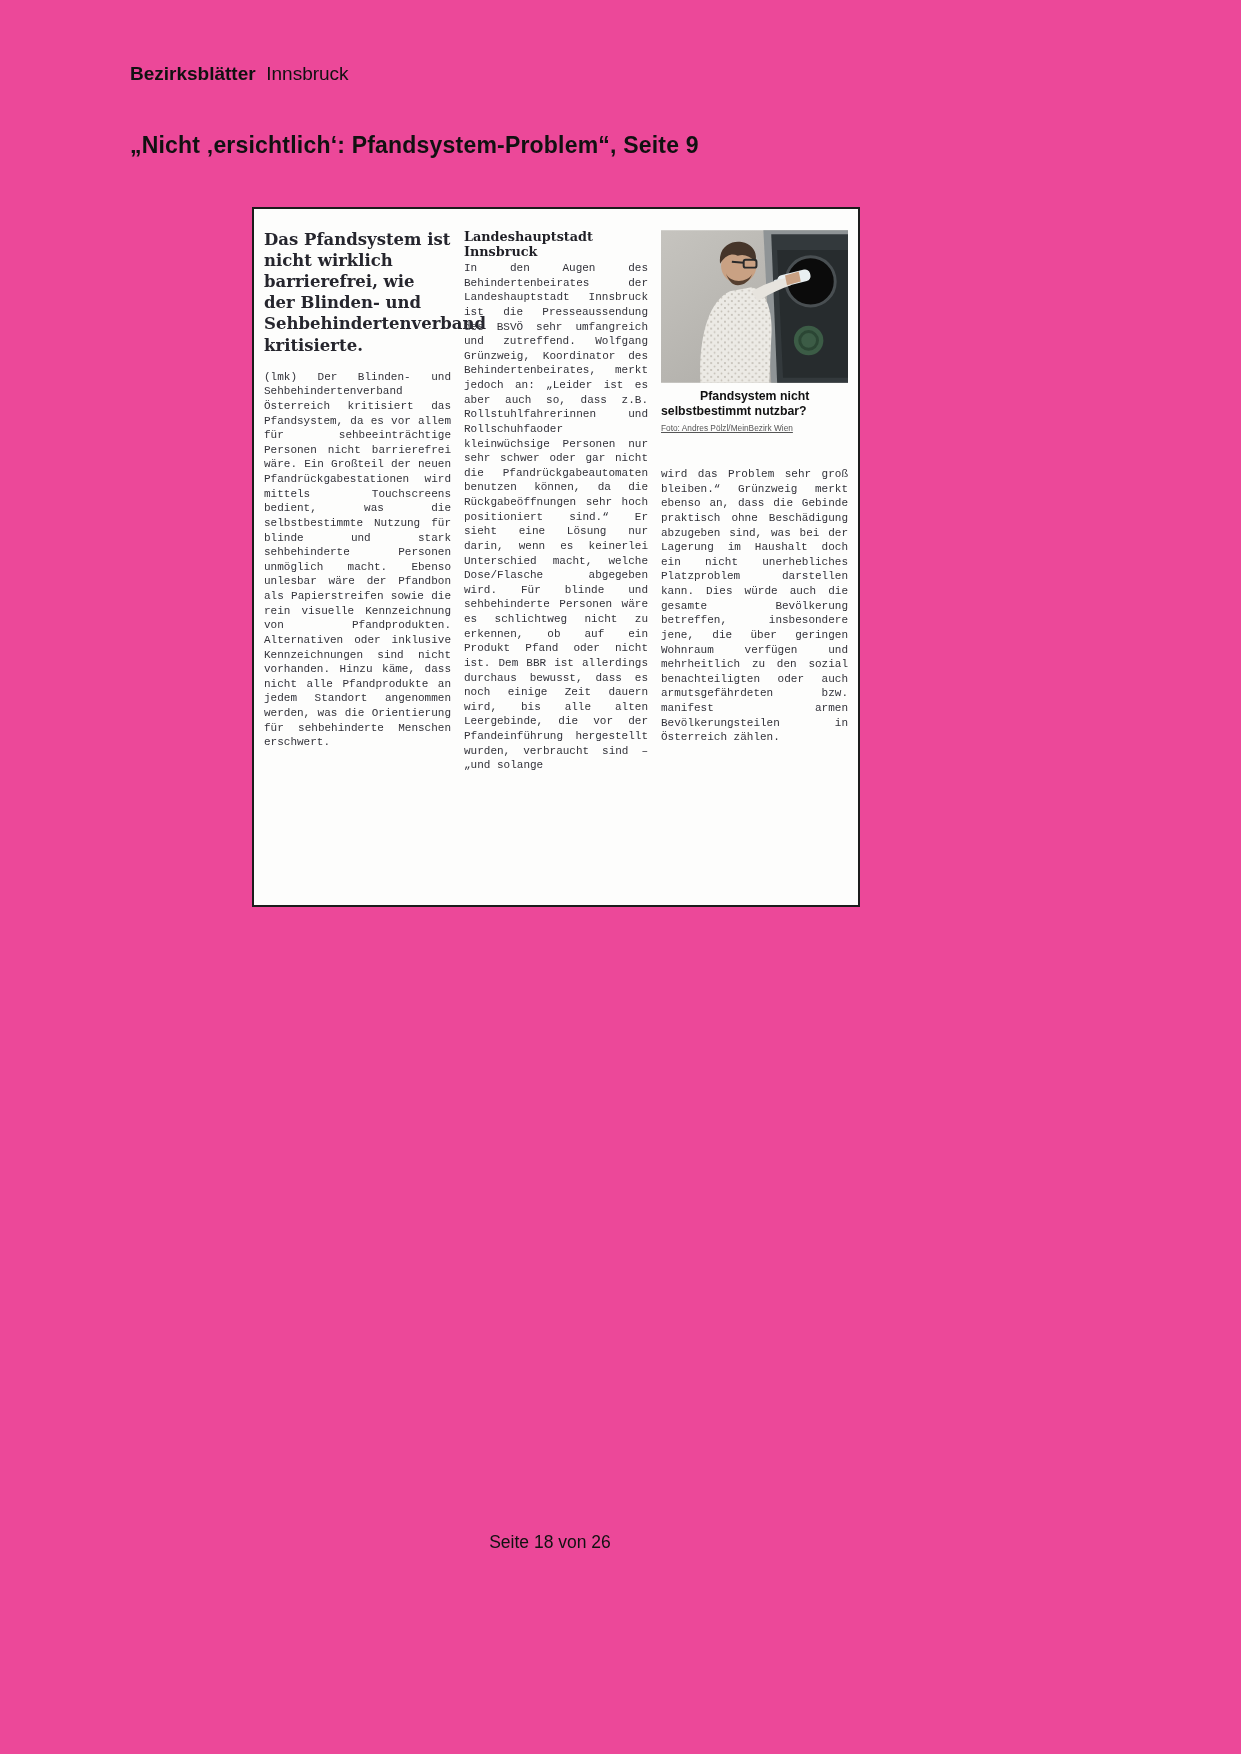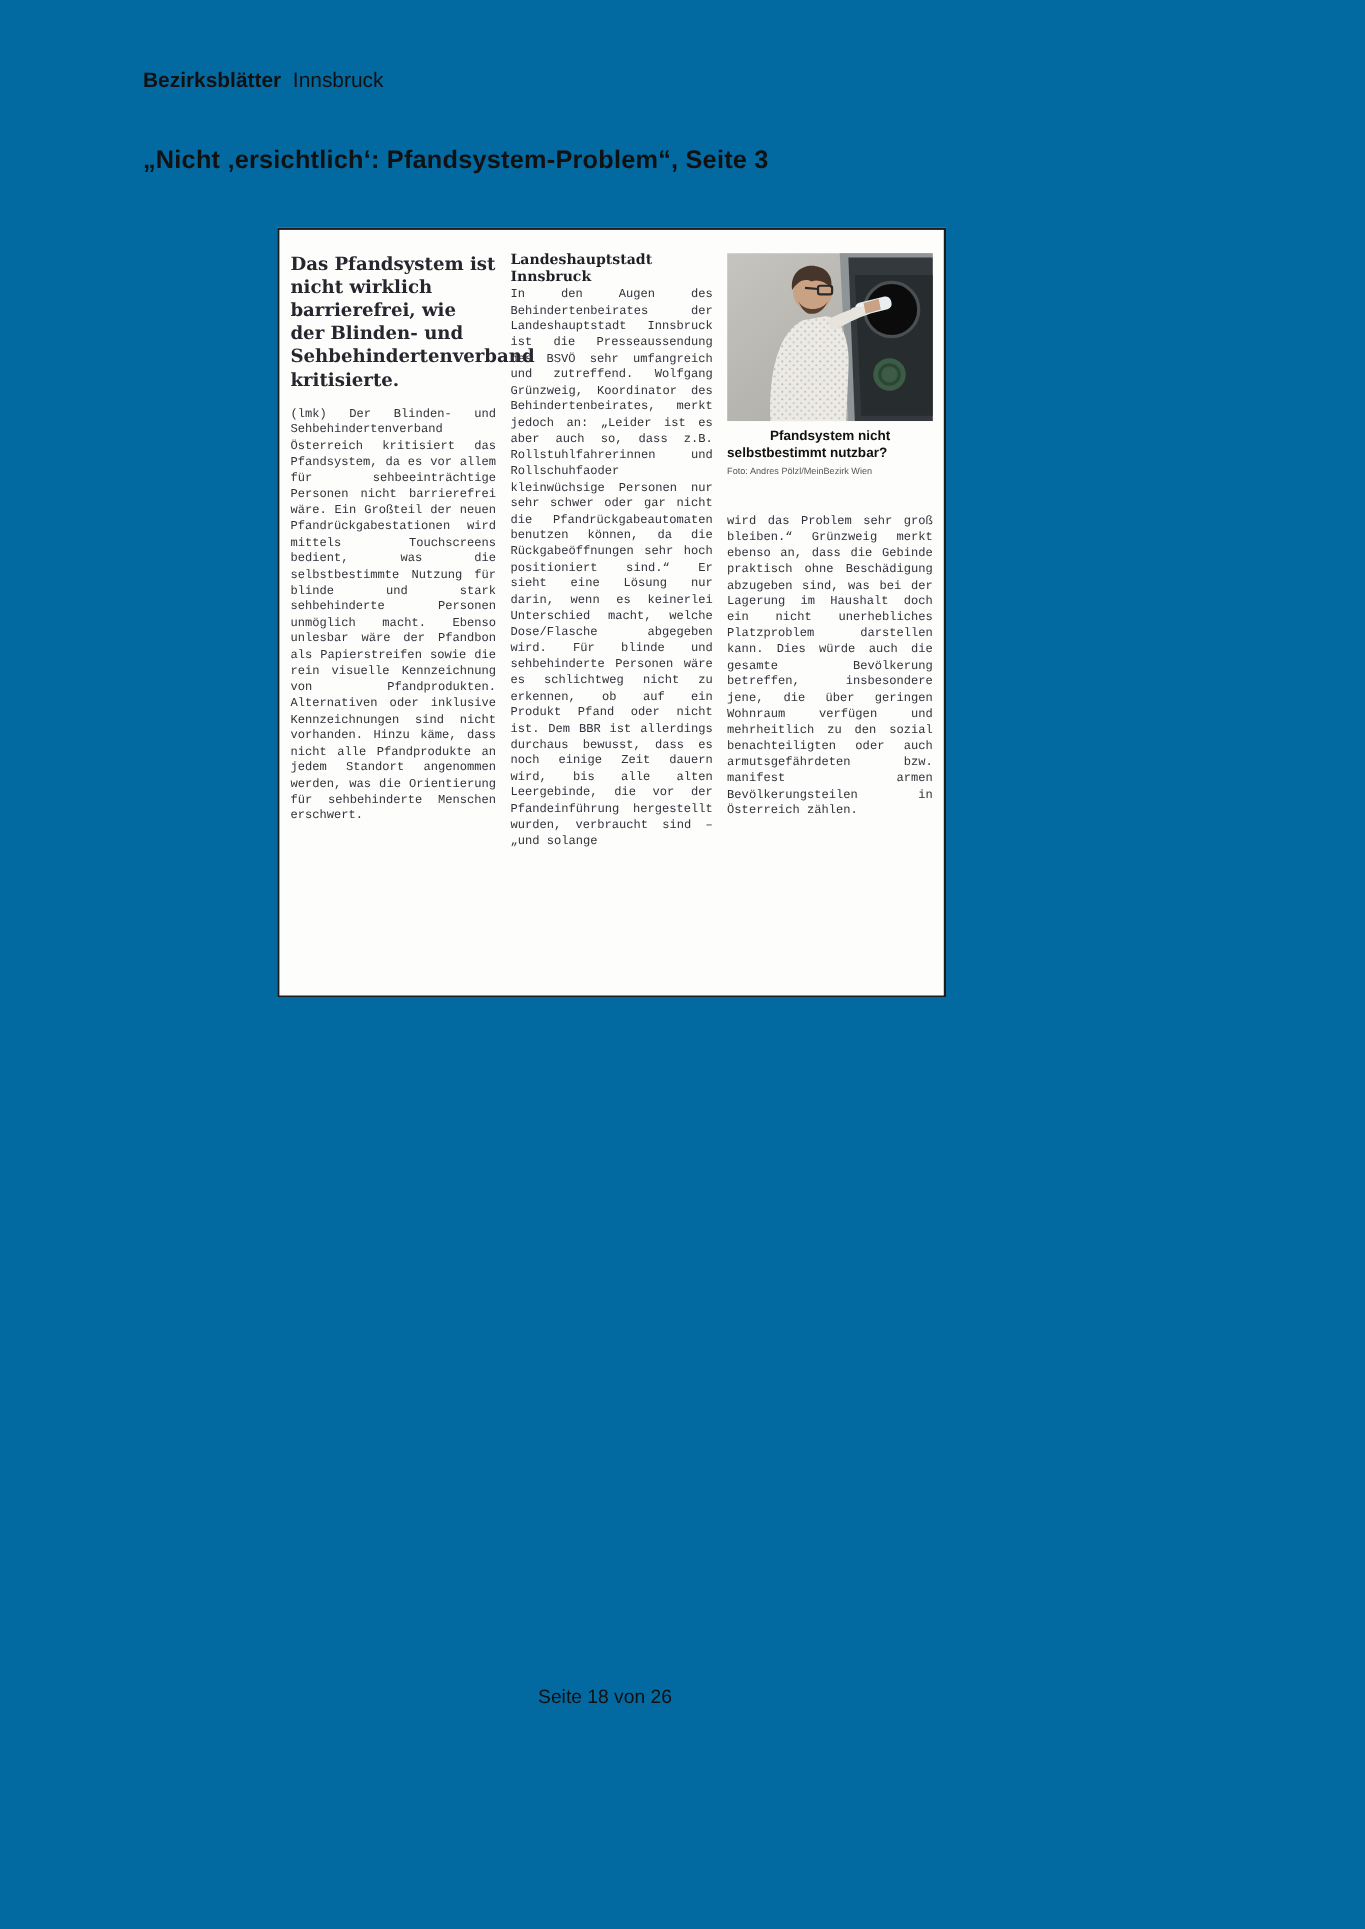--- a/index.html
+++ b/index.html
@@ -1,16 +1,16 @@
 <!DOCTYPE html>
 <html lang="de"><head>
 <meta charset="utf-8">
 <style>
   html,body{margin:0;padding:0;background:#ffffff;}
-  .page{position:relative;width:1241px;height:1754px;background:#0369a1;overflow:hidden;
+  .page{position:relative;width:1241px;height:1754px;background:#ec4899;overflow:hidden;
         font-family:"Liberation Sans", sans-serif;color:#1a1a1a;}
 
   
   .doc-header{position:absolute;left:130px;top:63px;font-size:19px;color:#111;}
   .doc-header .brand{font-weight:bold;}
   .doc-title{position:absolute;left:130px;top:132px;font-size:23px;font-weight:bold;color:#111;
              letter-spacing:0.2px;}
 
   
   .clipping{position:absolute;left:252px;top:207px;width:608px;min-height:700px;
@@ -24,39 +24,39 @@
             color:#32323a;text-align:justify;hyphens:auto;}
   .lead{font-family:"DejaVu Serif", serif;font-weight:bold;font-size:16.5px;line-height:1.28;
         color:#26262e;margin-bottom:14px;text-align:left;}
   .kicker{font-family:"DejaVu Serif", serif;font-weight:bold;font-size:12.8px;color:#1f1f26;
           margin-bottom:2px;}
 
   
   .photo{width:187px;height:155px;display:block;}
   .caption{margin-top:5px;font-size:12.3px;line-height:1.25;color:#111;}
   .caption .capbold{font-weight:bold;font-family:"Liberation Sans", sans-serif;margin-left:39px;}
-  .caption .credit{font-size:8.3px;color:#555;font-weight:normal;white-space:nowrap;}
+  .caption .credit{font-size:8.3px;color:#555;font-weight:normal;white-space:nowrap;text-decoration:underline;}
   .col3-body{margin-top:32px;}
 
   
   .doc-footer{position:absolute;left:0;top:1532px;width:1100px;text-align:center;
               font-size:17.5px;color:#111;}
   .doc-footer b{font-weight:normal;}
 </style>
 </head>
 <body>
 
 <div class="page">
 
   <div class="doc-header">
     <span class="brand">Bezirksblätter</span>
     <span>&nbsp;</span><span>Innsbruck</span>
   </div>
 
-  <div class="doc-title">„Nicht ‚ersichtlich‘: Pfandsystem-Problem“, Seite 3</div>
+  <div class="doc-title">„Nicht ‚ersichtlich‘: Pfandsystem-Problem“, Seite 9</div>
 
   <div class="clipping">
     <div class="headline">
     </div>
 
     <div class="cols">
 
       <div class="col">
         <div class="lead">Das Pfandsystem ist nicht wirklich barrierefrei, wie der Blinden- und Sehbehindertenverband kritisierte.</div>
         <div class="newsbody">(lmk) Der Blinden- und Sehbehindertenverband Österreich kritisiert das Pfandsystem, da es vor allem für sehbeeinträchtige Personen nicht barrierefrei wäre. Ein Großteil der neuen Pfandrückgabestationen wird mittels Touchscreens bedient, was die selbstbestimmte Nutzung für blinde und stark sehbehinderte Personen unmöglich macht. Ebenso unlesbar wäre der Pfandbon als Papierstreifen sowie die rein visuelle Kennzeichnung von Pfandprodukten. Alternativen oder inklusive Kennzeichnungen sind nicht vorhanden. Hinzu käme, dass nicht alle Pfandprodukte an jedem Standort angenommen werden, was die Orientierung für sehbehinderte Menschen erschwert.</div>

